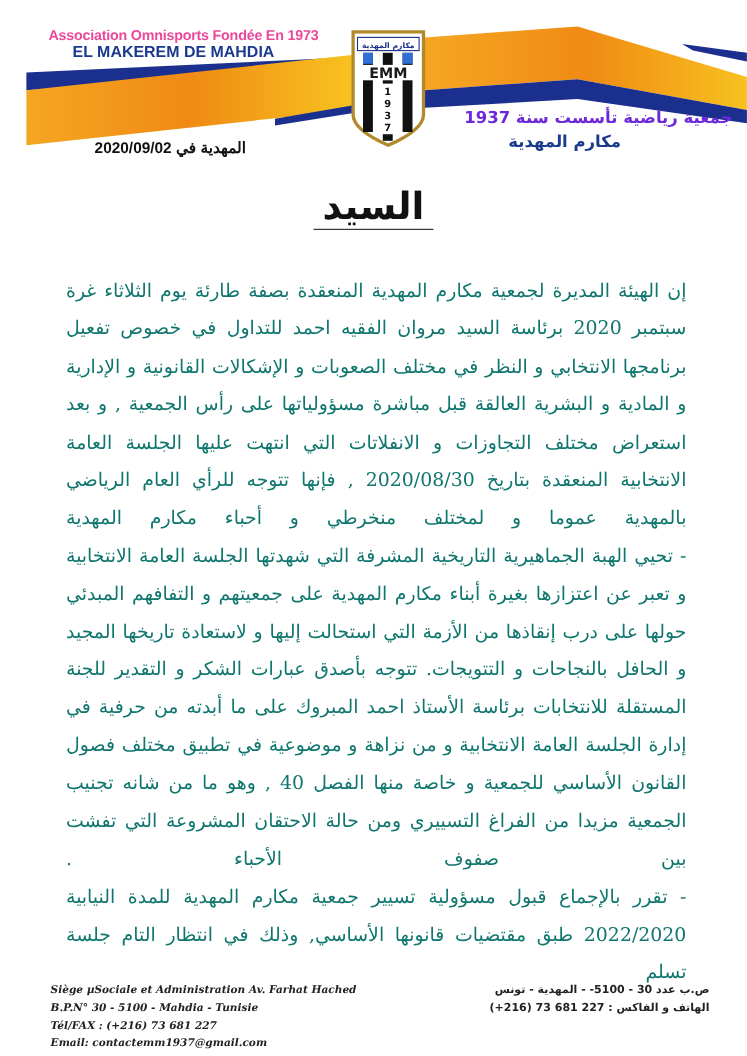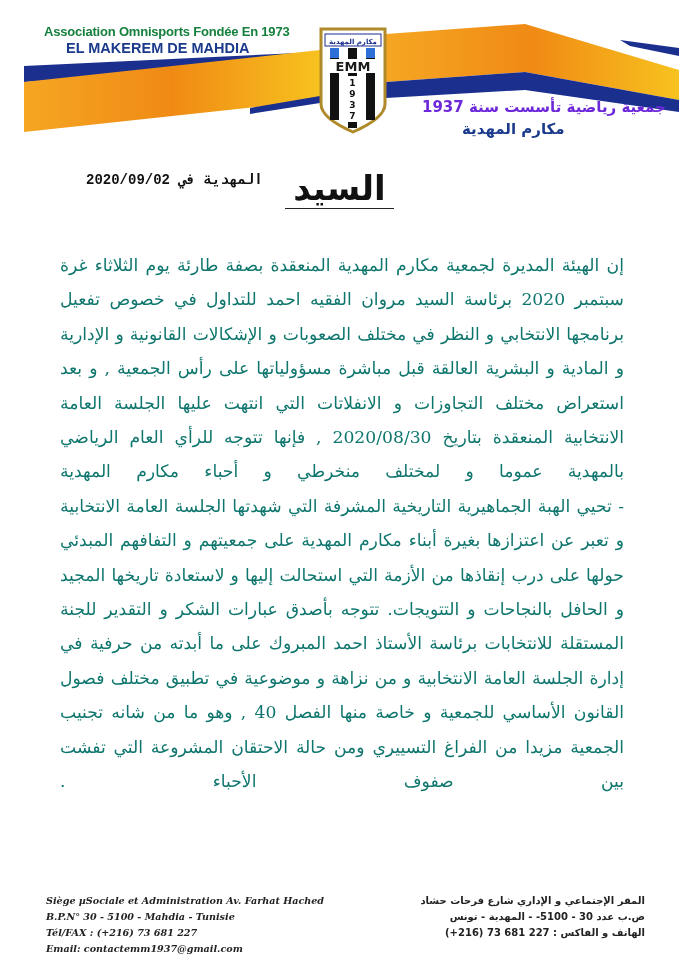--- a/index.html
+++ b/index.html
@@ -2,39 +2,39 @@
 <html><head>
   <meta charset="utf-8">
   <style>
     html, body { margin: 0; padding: 0; }
     body {
       width: 679px; height: 960px; background: #ffffff; position: relative; overflow: hidden;
       font-family: "DejaVu Serif", serif; color: #111;
     }
     .hdr-fr-line1 {
       position: absolute; left: 44px; top: 24px; font-family: "Liberation Sans", sans-serif;
-      font-weight: bold; font-size: 13px; color: #15803d; white-space: nowrap; letter-spacing: -0.2px;
+      font-weight: bold; font-size: 13px; color: #ec4899; white-space: nowrap; letter-spacing: -0.2px;
     }
     .hdr-fr-line2 {
       position: absolute; left: 66px; top: 40px; font-family: "Liberation Sans", sans-serif;
       font-size: 14.5px; color: #1b3a8c; white-space: nowrap; font-weight: bold;
     }
     svg.banner { position: absolute; left: 0; top: 0; }
     .logo { position: absolute; left: 318px; top: 26px; width: 70px; height: 108px; }
     .hdr-ar-line1 {
       position: absolute; left: 422px; top: 98px; font-family: "DejaVu Sans", sans-serif;
       font-weight: bold; font-size: 15px; color: #6d28d9; white-space: nowrap; direction: rtl;
     }
     .hdr-ar-line2 {
       position: absolute; left: 462px; top: 120px; font-family: "DejaVu Sans", sans-serif;
       font-weight: bold; font-size: 15px; color: #1b3a8c; white-space: nowrap; direction: rtl;
     }
     .date {
-      position: absolute; left: 86px; top: 126px; font-family: Liberation Mono, monospace;
-      font-weight: bold; font-size: 14px; white-space: nowrap; direction: rtl; margin-top: 45px;
+      position: absolute; left: 86px; top: 126px; font-family: Liberation Sans, sans-serif;
+      font-weight: bold; font-size: 14px; white-space: nowrap; direction: rtl;
     }
     .title {
       position: absolute; left: 0; width: 679px; top: 168px; text-align: center;
       font-family: "DejaVu Sans", sans-serif; font-weight: bold; font-size: 34px;
     }
     .title span { border-bottom: 1.5px solid #222; padding: 0 8px; }
     .body-text {
       position: absolute; left: 60px; width: 564px; top: 248px; direction: rtl; text-align: justify;
       font-family: "DejaVu Serif", serif; font-size: 17.2px; line-height: 34.4px; color: #0f766e;
     }
@@ -97,26 +97,26 @@
 <div class="hdr-ar-line1">جمعية رياضية تأسست سنة 1937</div>
 <div class="hdr-ar-line2">مكارم المهدية</div>
 
 <div class="date">المهدية في 2020/09/02</div>
 
 <div class="title"><span>السيد</span></div>
 
 <div class="body-text">
   <p>إن الهيئة المديرة لجمعية مكارم المهدية المنعقدة بصفة طارئة يوم الثلاثاء غرة سبتمبر 2020 برئاسة السيد مروان الفقيه احمد للتداول في خصوص تفعيل برنامجها الانتخابي و النظر في مختلف الصعوبات و الإشكالات القانونية و الإدارية و المادية و البشرية العالقة قبل مباشرة مسؤولياتها على رأس الجمعية , و بعد استعراض مختلف التجاوزات و الانفلاتات التي انتهت عليها الجلسة العامة الانتخابية المنعقدة بتاريخ 2020/08/30 , فإنها تتوجه للرأي العام الرياضي بالمهدية عموما و لمختلف منخرطي و أحباء مكارم المهدية</p>
   <p>- تحيي الهبة الجماهيرية التاريخية المشرفة التي شهدتها الجلسة العامة الانتخابية و تعبر عن اعتزازها بغيرة أبناء مكارم المهدية على جمعيتهم و التفافهم المبدئي حولها على درب إنقاذها من الأزمة التي استحالت إليها و لاستعادة تاريخها المجيد و الحافل بالنجاحات و التتويجات.  تتوجه بأصدق عبارات الشكر و التقدير للجنة المستقلة للانتخابات برئاسة الأستاذ احمد المبروك على ما أبدته من حرفية في إدارة الجلسة العامة الانتخابية و من نزاهة و موضوعية في تطبيق مختلف فصول القانون الأساسي للجمعية و خاصة منها الفصل 40 , وهو ما من شانه تجنيب الجمعية مزيدا من الفراغ التسييري ومن حالة الاحتقان المشروعة التي تفشت بين صفوف الأحباء .</p>
+  <p class="no-last">- تقرر بالإجماع قبول مسؤولية تسيير جمعية مكارم المهدية للمدة النيابية 2022/2020 طبق مقتضيات قانونها الأساسي, وذلك في انتظار التام جلسة تسلم</p>
 </div>
 
 <div class="footer-fr">
   <div>Siège µSociale et Administration Av. Farhat Hached</div>
   <div>B.P.N° 30 - 5100 - Mahdia - Tunisie</div>
   <div>Tél/FAX : (+216) 73 681 227</div>
   <div>Email: contactemm1937@gmail.com</div>
 </div>
 
 <div class="footer-ar">
-  <div>المقر الإجتماعي و الإداري شارع فرحات حشاد</div>
   <div>ص.ب عدد 30 - 5100- - المهدية - تونس</div>
   <div>الهاتف و الفاكس : 227 681 73 (216+)</div>
 </div>
 
 </body></html>

